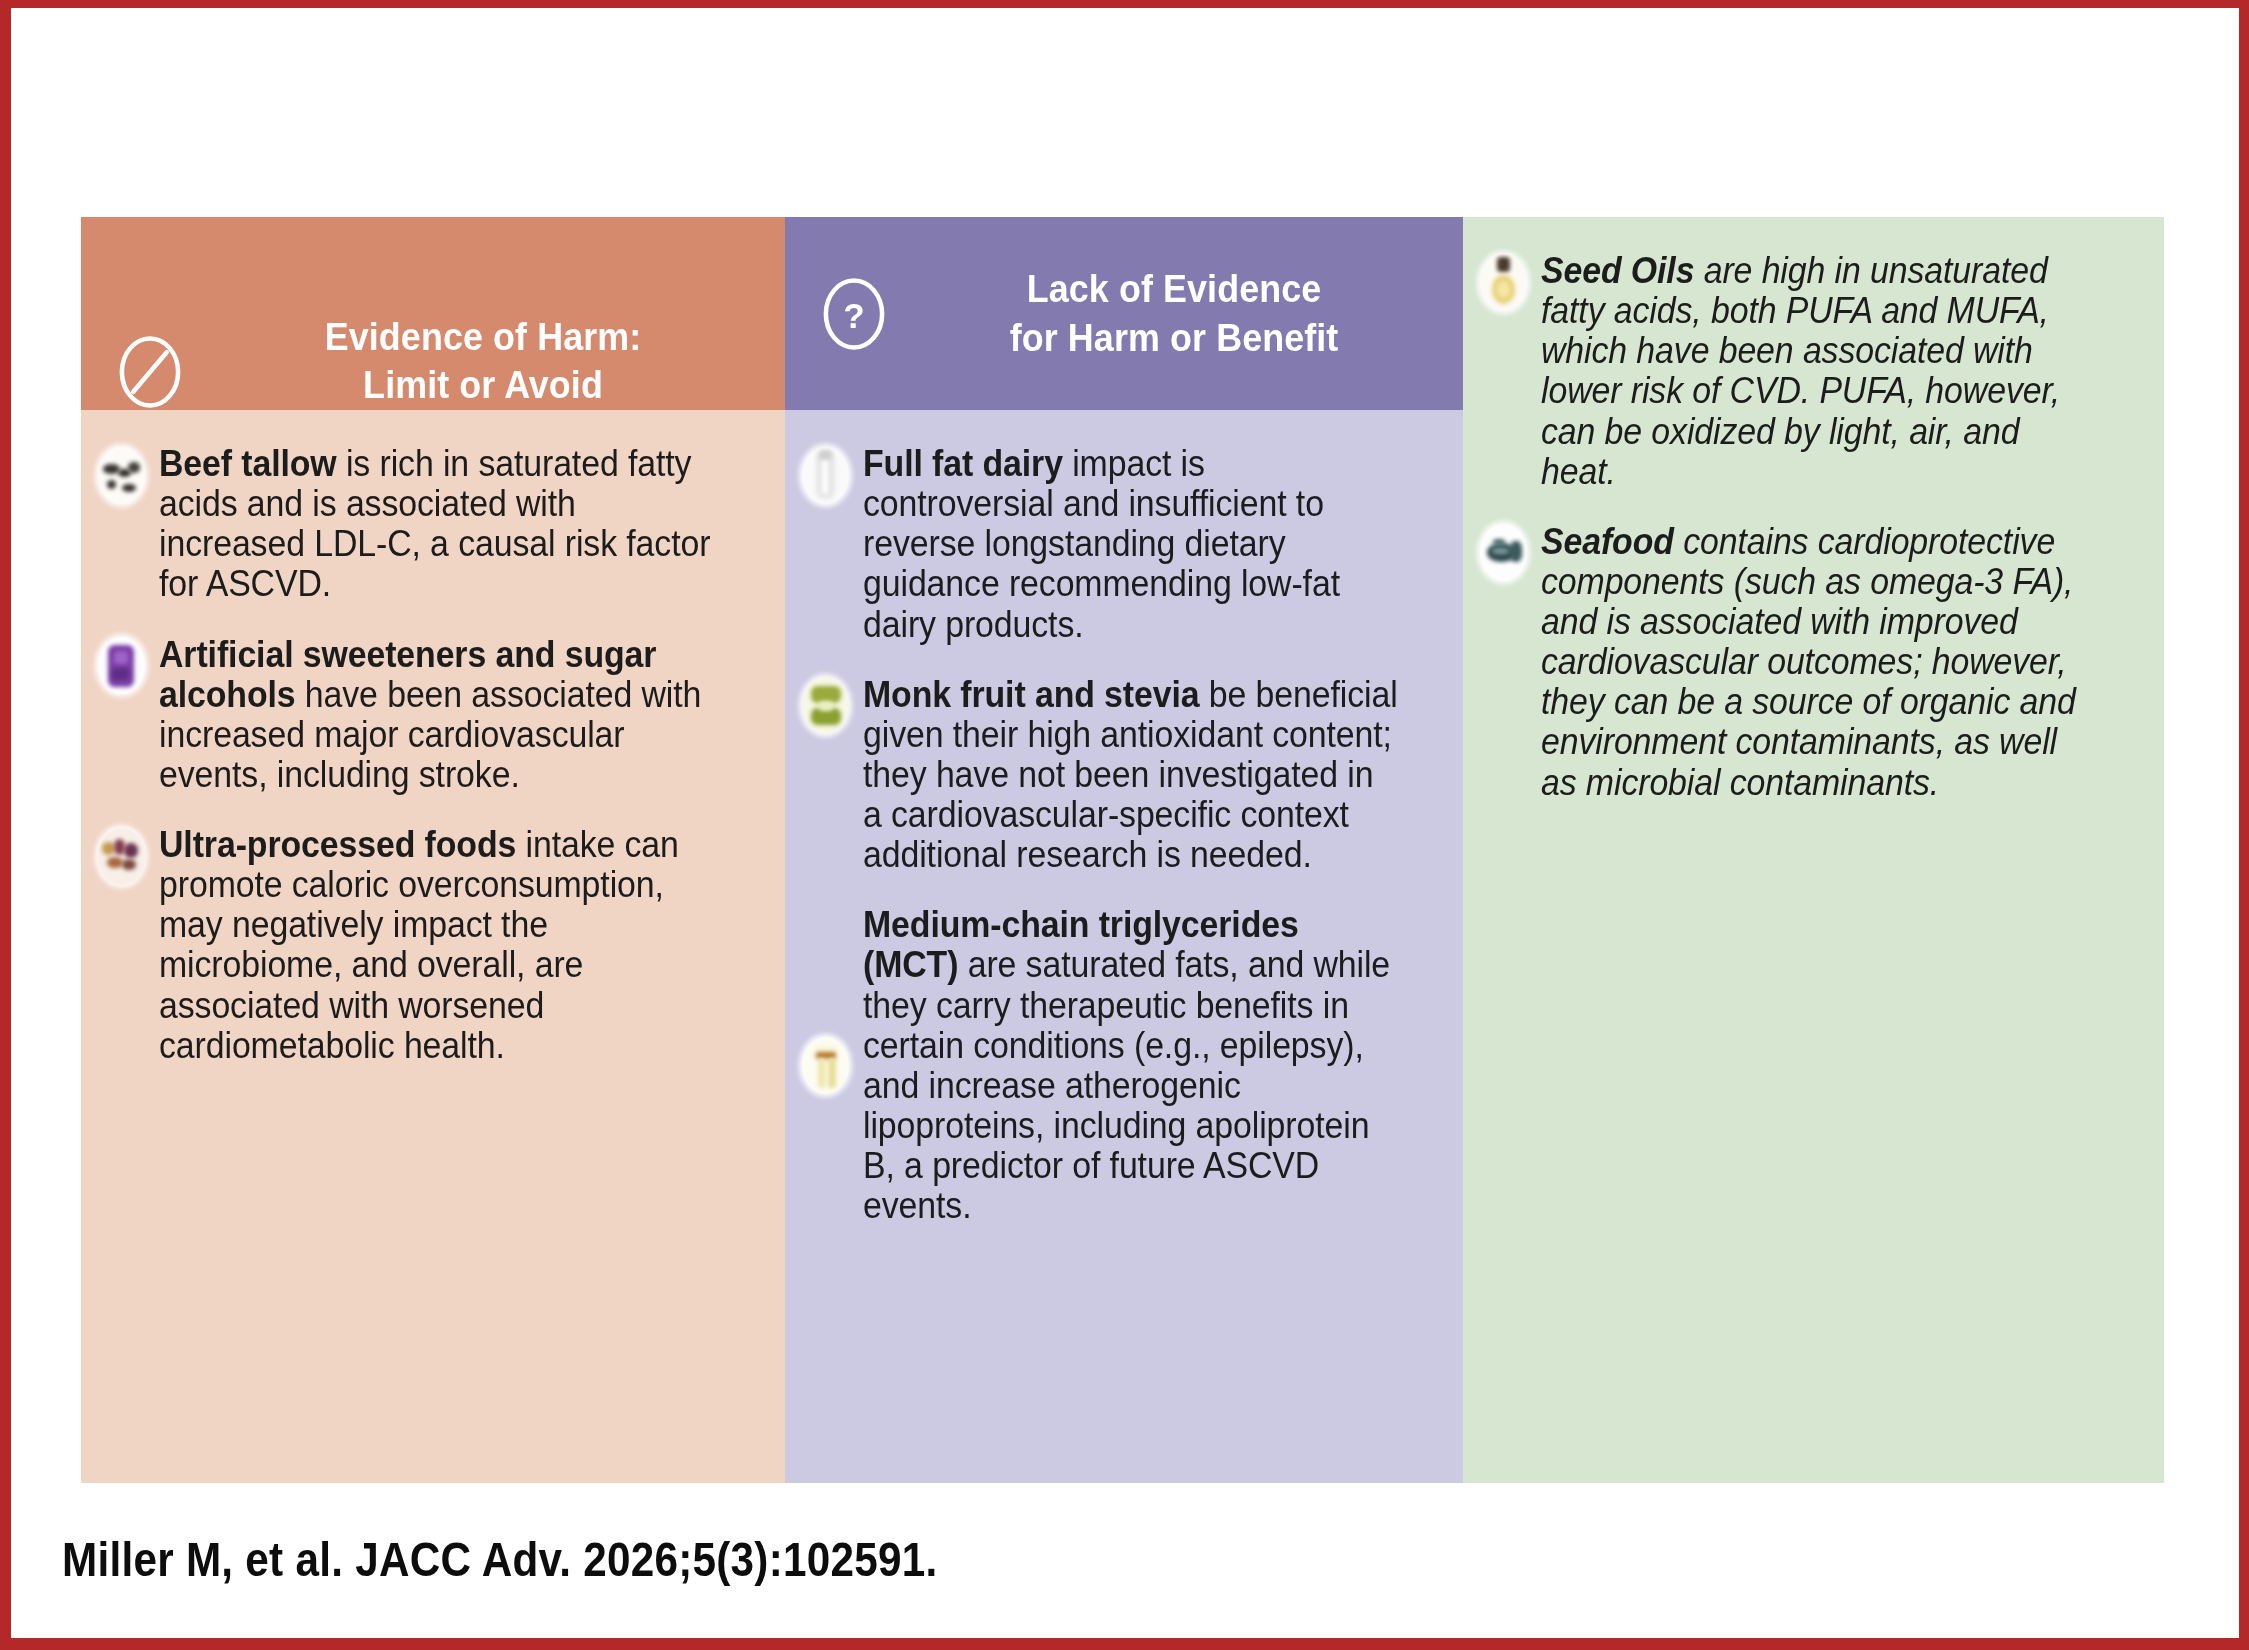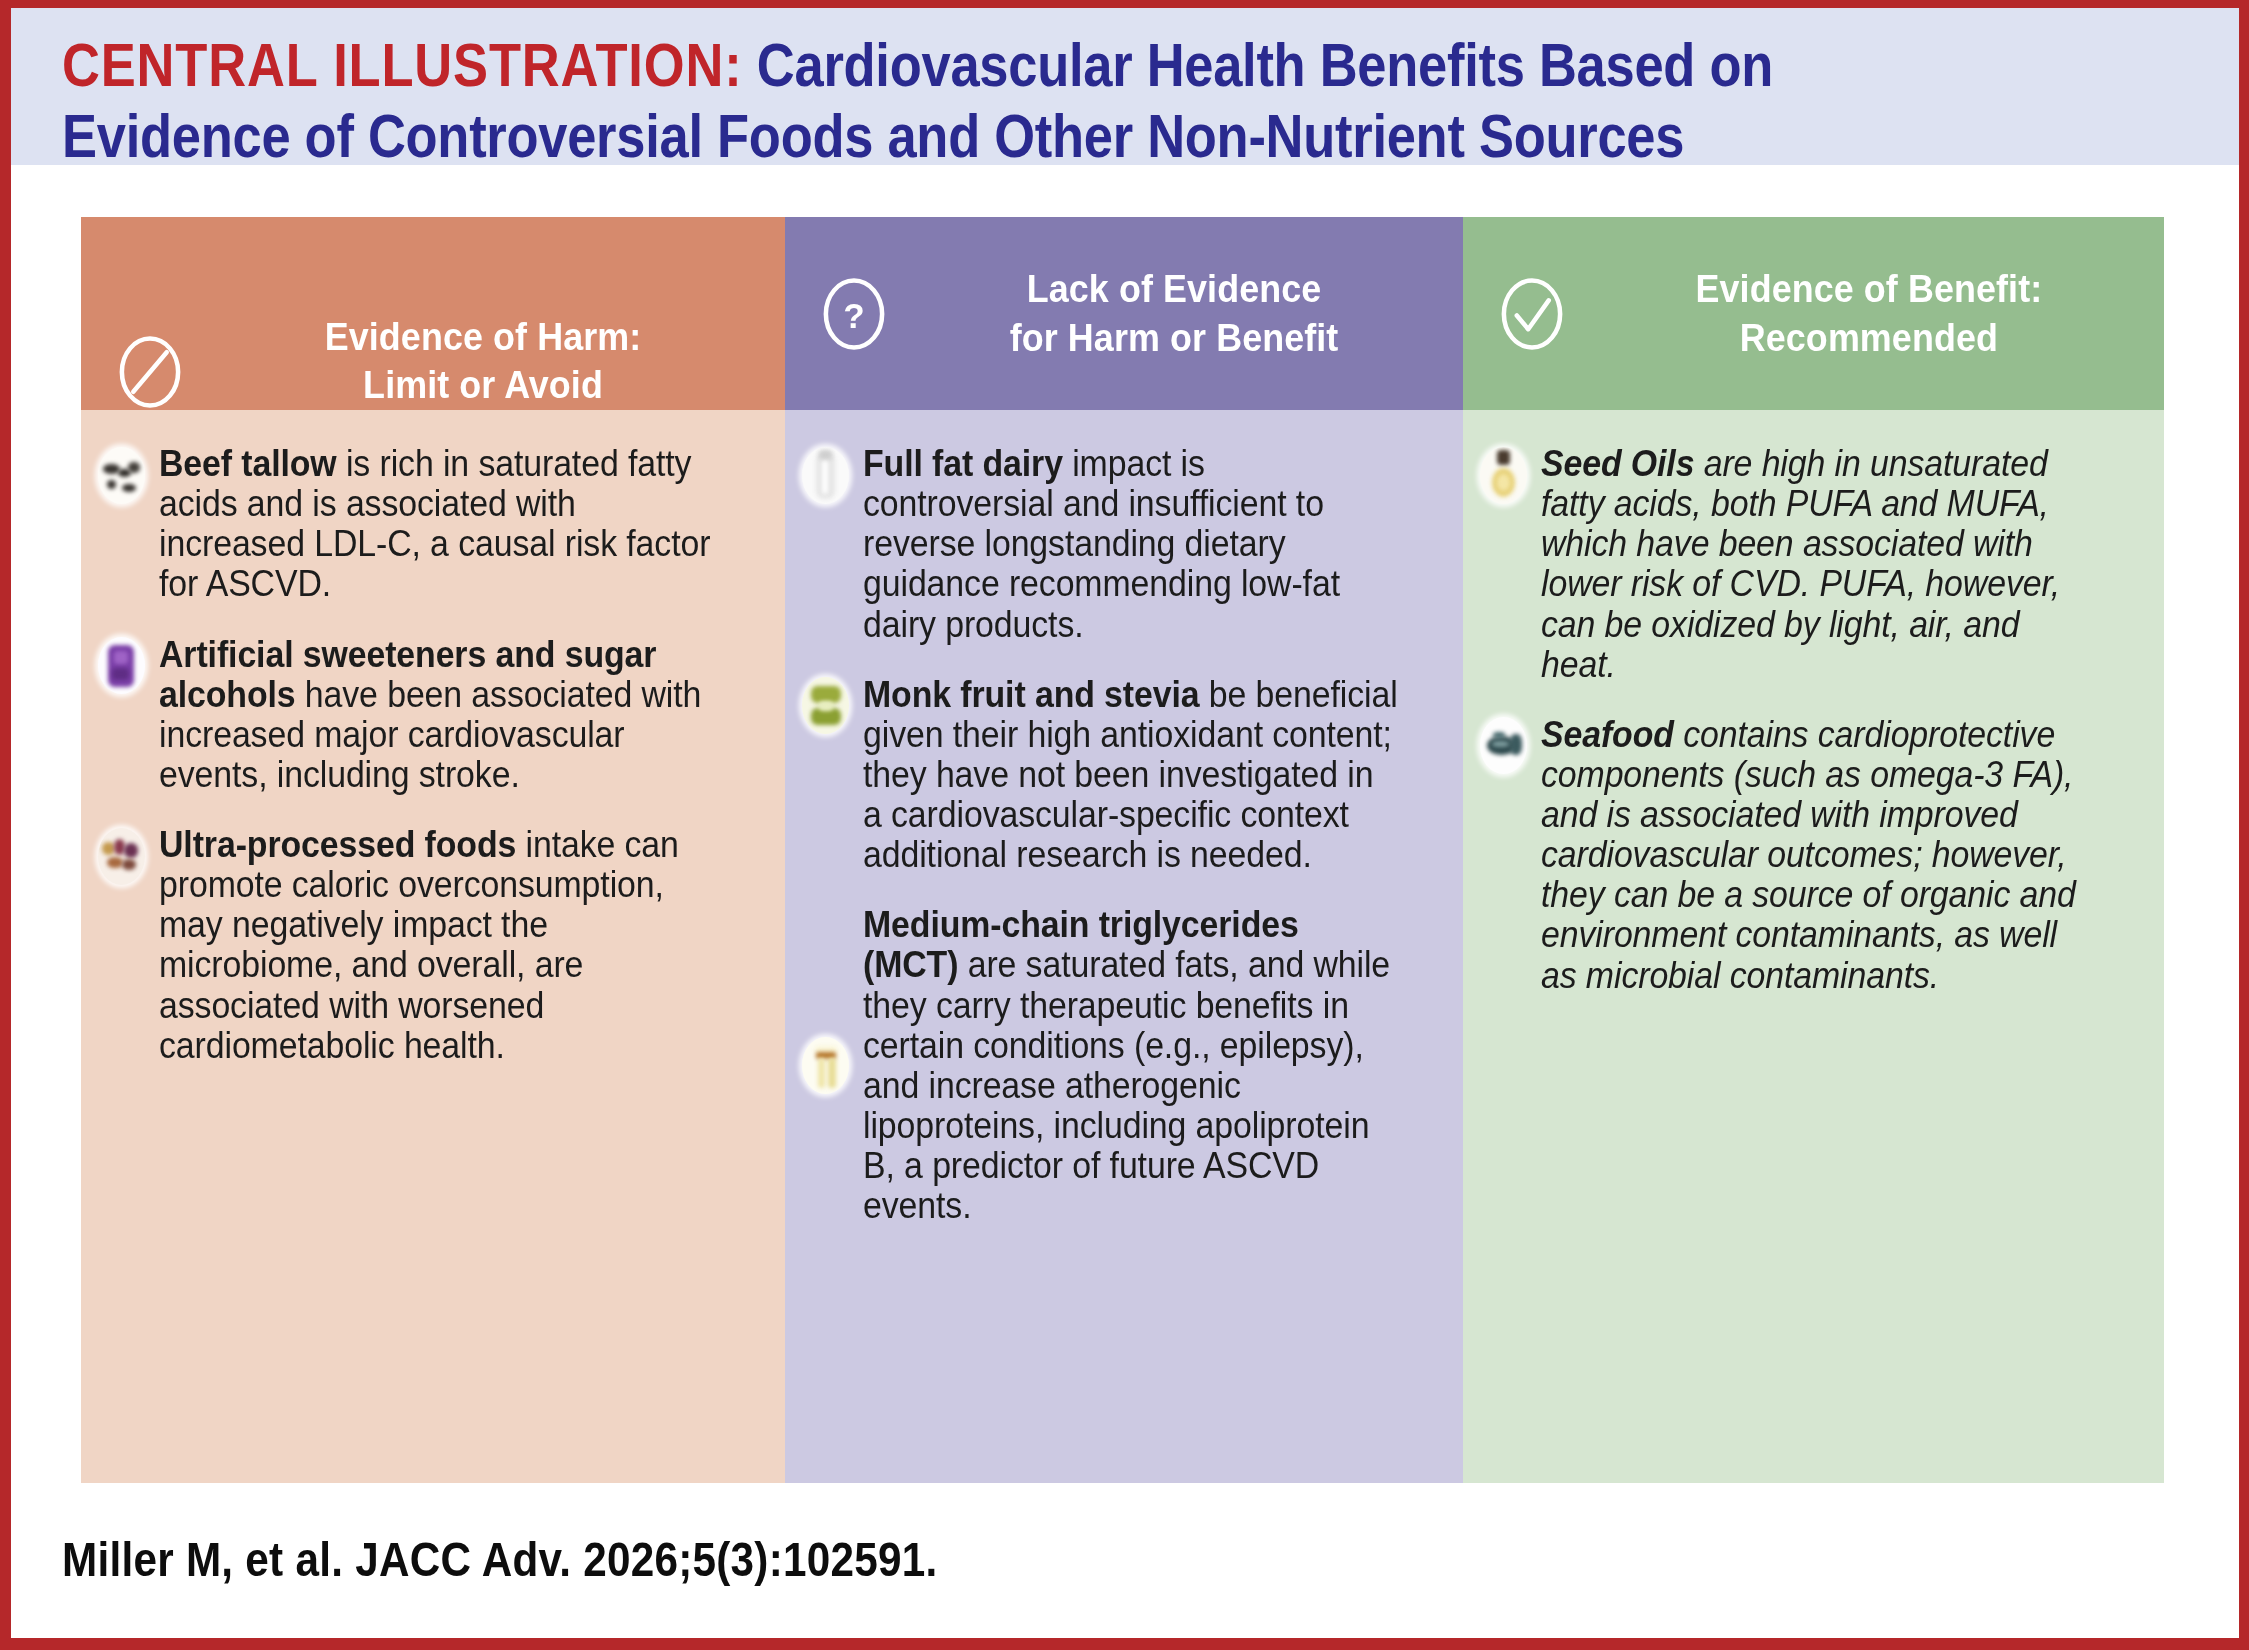--- a/index.html
+++ b/index.html
@@ -216,24 +216,20 @@
     transform-origin: left top;
     letter-spacing: 0.3px;
     white-space: nowrap;
   }
 </style>
 </head>
 <body>
 
 <div class="figure">
 
-  <div class="title-band">
-    <h1 class="title-text"><span class="title-label">CENTRAL ILLUSTRATION:</span><span> Cardiovascular Health Benefits Based on
-Evidence of Controversial Foods and Other Non-Nutrient Sources</span></h1>
-  </div>
 
   <div class="columns">
 
     <div class="col col-harm">
       <div class="col-head">
         <span class="head-icon">
           <svg viewBox="0 0 100 100" aria-hidden="true">
             <ellipse cx="50" cy="50" rx="37" ry="44" fill="none" stroke="#ffffff" stroke-width="6"></ellipse>
             <line x1="28" y1="76" x2="72" y2="24" stroke="#ffffff" stroke-width="6" stroke-linecap="round"></line>
           </svg>
@@ -315,30 +311,20 @@
               <i class="blob b2"></i>
               <i class="blob b3"></i>
           </span>
           <div class="item-text"><b>Medium-chain triglycerides (MCT)</b><span> are saturated fats, and while they carry therapeutic benefits in certain conditions (e.g., epilepsy), and increase atherogenic lipoproteins, including apoliprotein B, a predictor of future ASCVD events.</span></div>
         </div>
 
       </div>
     </div>
 
     <div class="col col-benefit">
-      <div class="col-head">
-        <span class="head-icon">
-          <svg viewBox="0 0 100 100" aria-hidden="true">
-            <ellipse cx="50" cy="50" rx="37" ry="44" fill="none" stroke="#ffffff" stroke-width="6"></ellipse>
-            <polyline points="30,52 45,70 72,32" fill="none" stroke="#ffffff" stroke-width="6" stroke-linecap="round" stroke-linejoin="round"></polyline>
-          </svg>
-        </span>
-        <div class="col-head-title">Evidence of Benefit:
-Recommended</div>
-      </div>
       <div class="col-body">
 
         <div class="item">
           <span class="item-thumb th-oil">
             <i class="blob b1"></i>
               <i class="blob b2"></i>
               <i class="blob b3"></i>
           </span>
           <div class="item-text"><b>Seed Oils</b><span> are high in unsaturated fatty acids, both PUFA and MUFA, which have been associated with lower risk of CVD. PUFA, however, can be oxidized by light, air, and heat.</span></div>
         </div>

